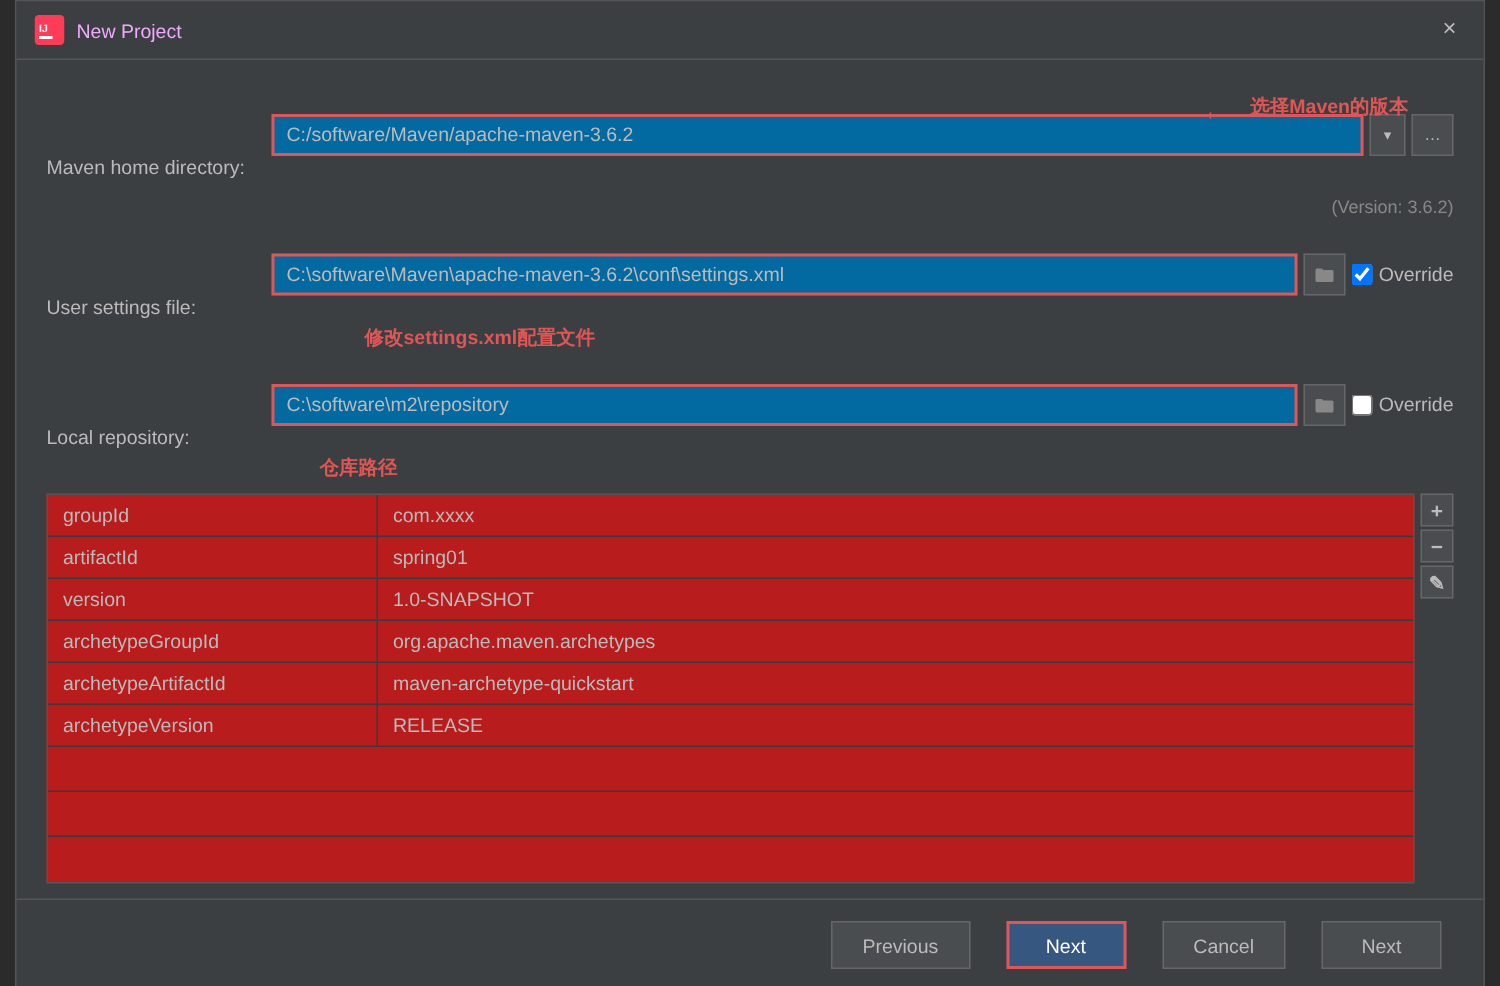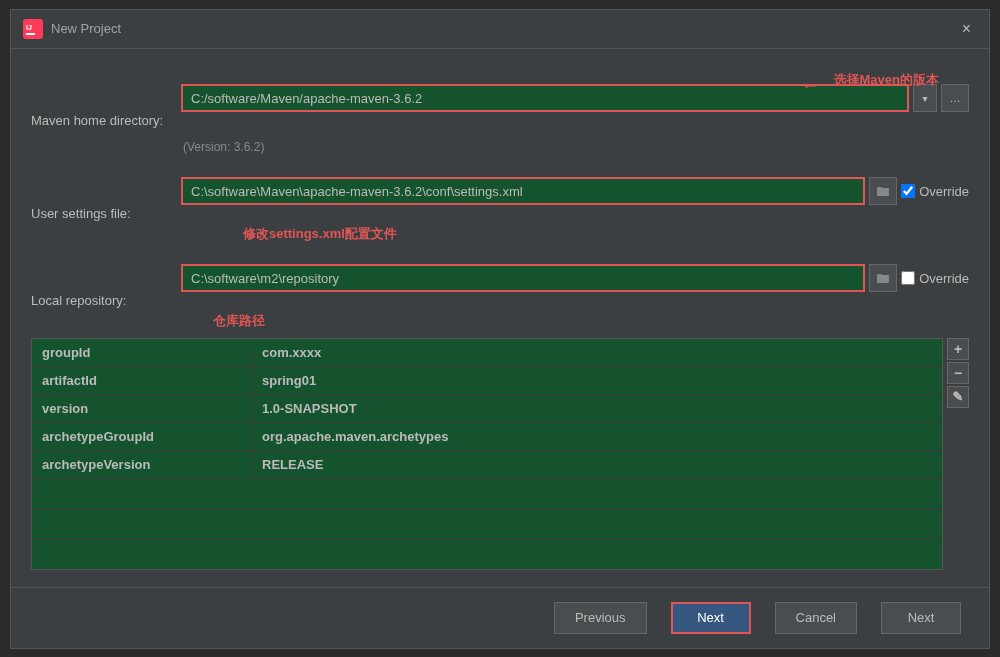--- a/index.html
+++ b/index.html
@@ -33,21 +33,21 @@
     .title-bar-left {
       display: flex;
       align-items: center;
       gap: 8px;
     }
     .intellij-logo {
       width: 20px;
       height: 20px;
     }
     .title-text {
-      color: #a3a3a3;
+      color: #f0abfc;
       font-size: 13px;
     }
     .close-btn {
       background: none;
       border: none;
       color: #bbbbbb;
       font-size: 16px;
       cursor: pointer;
       padding: 2px 6px;
     }
@@ -68,21 +68,21 @@
       flex-shrink: 0;
       margin-top: 44px;
     }
     .input-group {
       display: flex;
       align-items: center;
       flex: 1;
       gap: 4px;
     }
     .text-input {
-      background: #14532d;
+      background: #0369a1;
       border: 1px solid #555;
       color: #bbbbbb;
       padding: 4px 8px;
       font-size: 13px;
       height: 28px;
       flex: 1;
     }
     .text-input.highlighted {
       border: 2px solid #e05555;
     }
@@ -110,20 +110,21 @@
       align-items: center;
       justify-content: center;
       font-size: 11px;
       flex-shrink: 0;
     }
     .version-text {
       margin-left: 152px;
       color: #888;
       font-size: 12px;
       margin-bottom: 8px;
+      text-align: right;
     }
     .checkbox-label {
       display: flex;
       align-items: center;
       gap: 4px;
       color: #bbbbbb;
       font-size: 13px;
       flex-shrink: 0;
     }
     .checkbox-label input[type="checkbox"] {
@@ -134,23 +135,22 @@
       margin-top: 8px;
     }
     .properties-header {
       color: #bbbbbb;
       font-size: 13px;
       margin-bottom: 4px;
       padding-bottom: 4px;
     }
     .properties-table {
       border: 1px solid #555;
-      background: #14532d;
+      background: #b91c1c;
       position: relative;
-      font-weight: bold;
     }
     .prop-row {
       display: flex;
       border-bottom: 1px solid #3a3a3a;
     }
     .prop-row:last-child { border-bottom: none; }
     .prop-key {
       width: 220px;
       padding: 6px 10px;
       color: #bbbbbb;
@@ -299,20 +299,24 @@
           </div>
           <div class="prop-row">
             <div class="prop-key">version</div>
             <div class="prop-value">1.0-SNAPSHOT</div>
           </div>
           <div class="prop-row">
             <div class="prop-key">archetypeGroupId</div>
             <div class="prop-value">org.apache.maven.archetypes</div>
           </div>
           <div class="prop-row">
+            <div class="prop-key">archetypeArtifactId</div>
+            <div class="prop-value">maven-archetype-quickstart</div>
+          </div>
+          <div class="prop-row">
             <div class="prop-key">archetypeVersion</div>
             <div class="prop-value">RELEASE</div>
           </div>
 
           <div class="prop-row" style="height:30px;"></div>
           <div class="prop-row" style="height:30px;"></div>
           <div class="prop-row" style="height:30px;"></div>
         </div>
 
         <div style="display:flex; flex-direction:column; gap:2px; margin-left:4px;">

